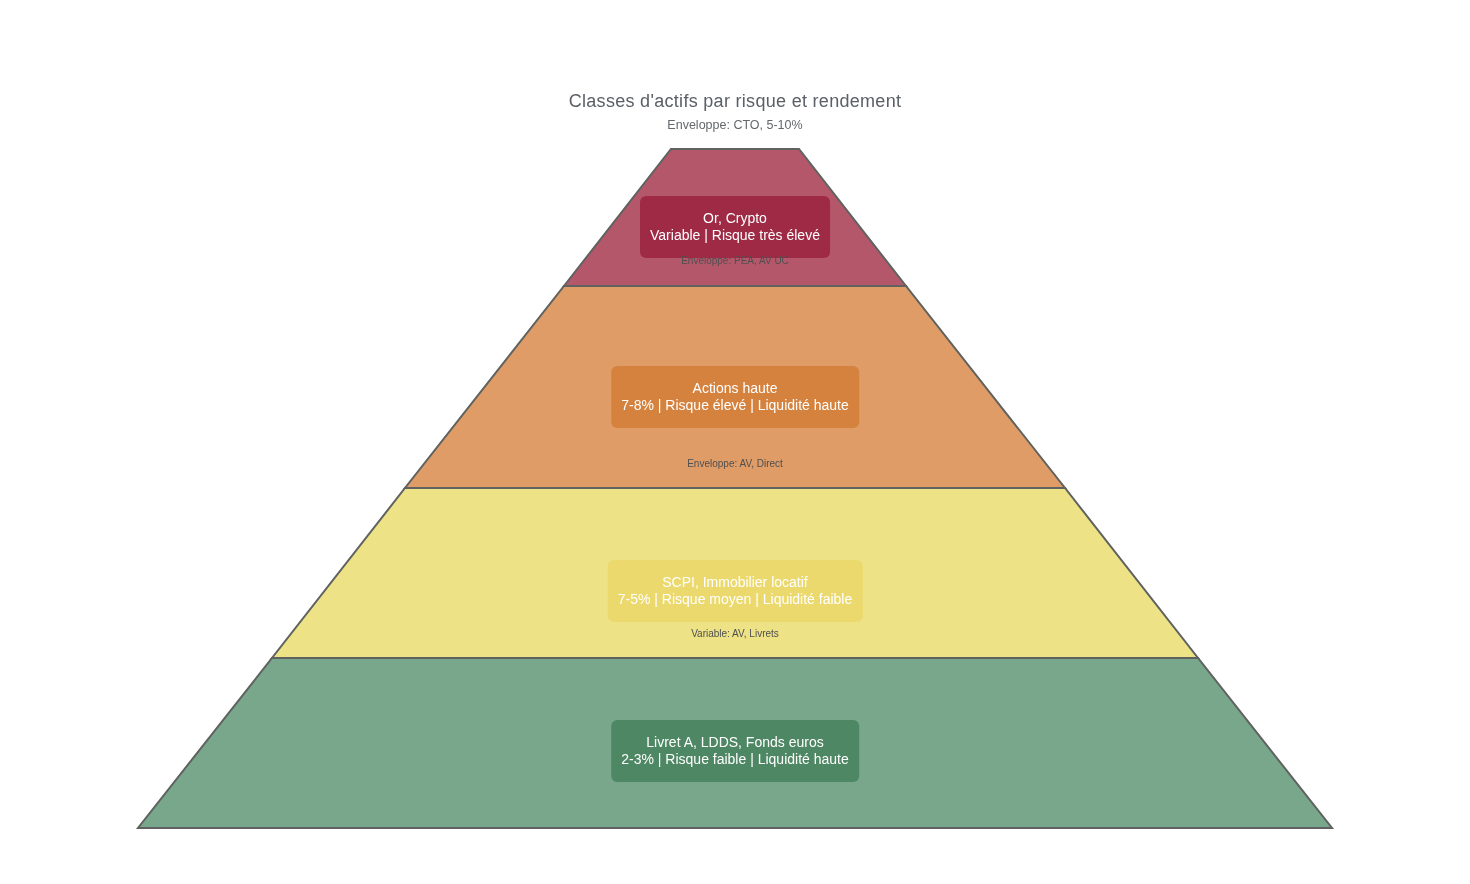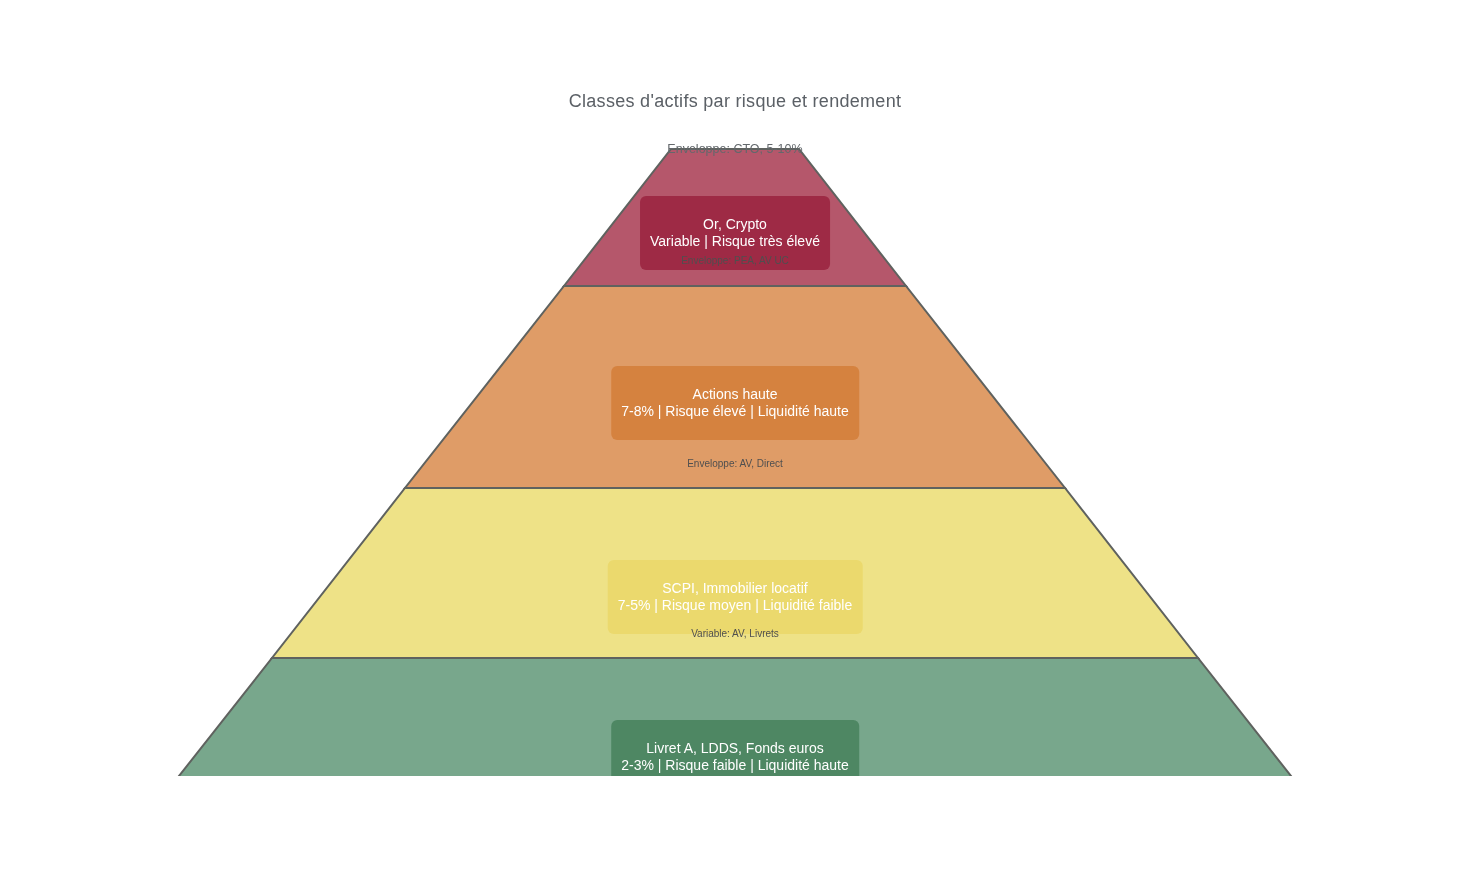--- a/index.html
+++ b/index.html
@@ -4,21 +4,21 @@
 <style>
   html, body {
     margin: 0;
     padding: 0;
     background: #ffffff;
     font-family: "Liberation Sans", sans-serif;
   }
   .stage {
     position: relative;
     width: 1470px;
-    height: 776px;
+    height: 884px;
     background: #ffffff;
     overflow: hidden;
   }
   .stage svg {
     position: absolute;
     left: 0;
     top: 0;
   }
   svg polygon {
     stroke-width: 2;
@@ -35,27 +35,26 @@
     white-space: nowrap;
   }
   .chart-subtitle {
     position: absolute;
     left: 735px;
     top: 118px;
     transform: translateX(-50%);
     font-size: 12.5px;
     color: #63686c;
     white-space: nowrap;
-    margin-top: 24px;
   }
   .label-box {
     position: absolute;
     left: 735px;
     transform: translateX(-50%);
-    padding: 20px 10px;
+    padding: 14px 10px;
     border-radius: 6px;
     text-align: center;
     font-size: 14px;
     line-height: 17px;
     color: #ffffff;
     white-space: nowrap;
   }
   .box-l1 { top: 196px; }
   .box-l2 { top: 366px; }
   .box-l3 { top: 552px; margin-top: 8px; }

